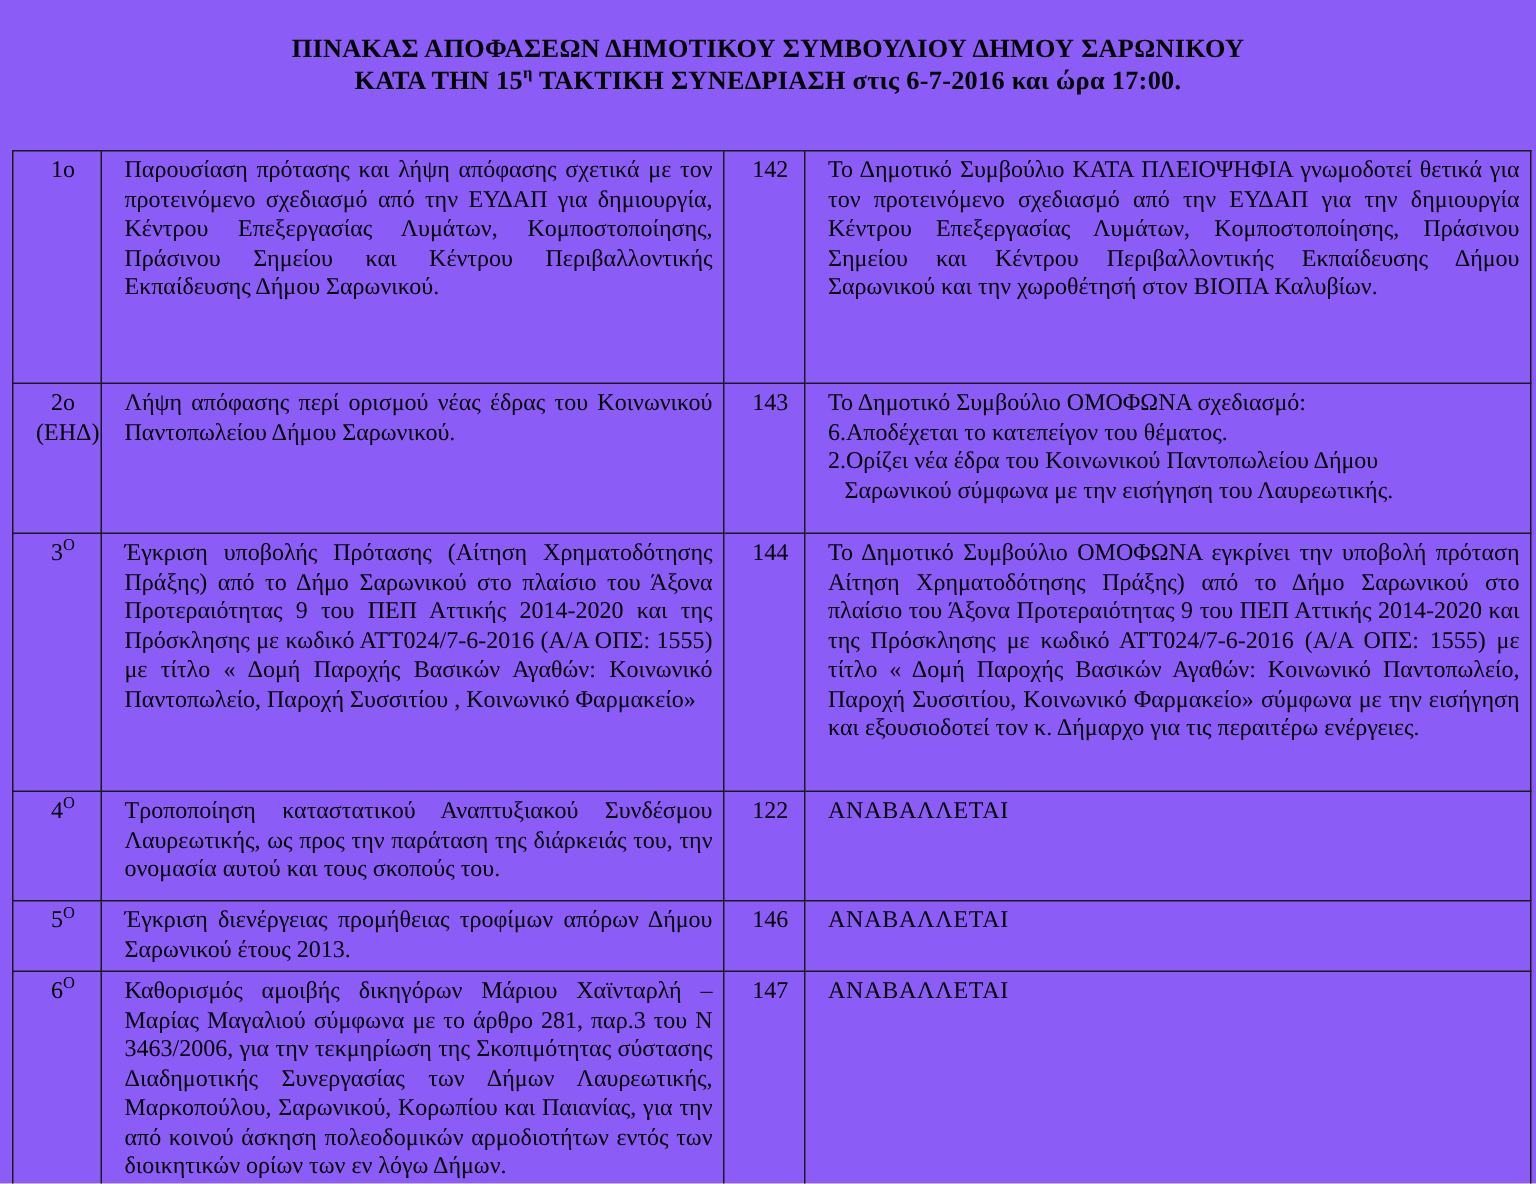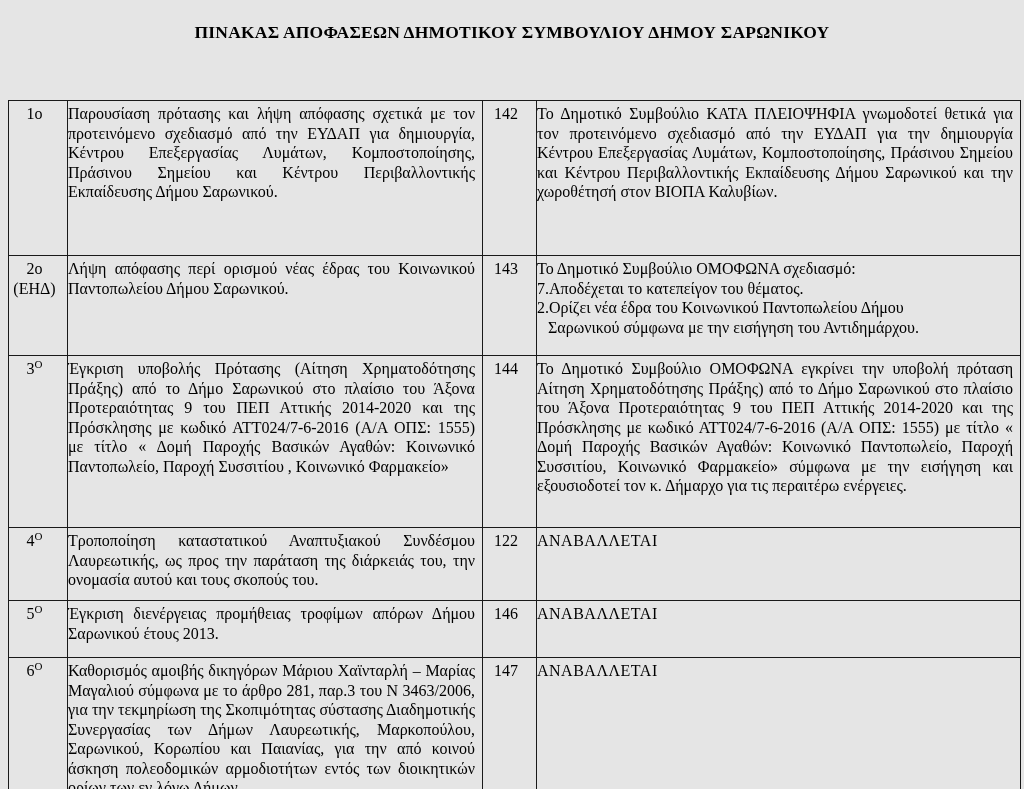--- a/index.html
+++ b/index.html
@@ -9,21 +9,21 @@
     width: 1024px;
     height: 789px;
     overflow: hidden;
     font-family: "Liberation Serif", "DejaVu Serif", serif;
     color: #000000;
   }
   .page {
     position: relative;
     width: 1024px;
     height: 789px;
-    background: #e5e5e5;
+    background: #8b5cf6;
   }
   .page-title {
     position: absolute;
     top: 22px;
     left: 0;
     width: 1024px;
     text-align: center;
     font-weight: bold;
     font-size: 17.5px;
     line-height: 21px;
@@ -39,33 +39,33 @@
     top: 100px;
     width: 1012px;
     border-collapse: collapse;
     table-layout: fixed;
     font-size: 16px;
     line-height: 19.5px;
   }
   table.doc-table td {
     border: 1px solid #1a1a1a;
     vertical-align: top;
-    padding: 3px 7px 4px 0;
+    padding: 3px 7px 4px 15px;
     overflow: hidden;
   }
   col.c-itemno   { width: 59px;  }
   col.c-subject  { width: 415px; }
   col.c-decno    { width: 54px;  }
   col.c-decision { width: 484px; }
 
   tr.r1 { height: 155px; }
   tr.r2 { height: 100px; }
   tr.r3 { height: 172px; }
   tr.r4 { height: 73px; margin-top: 36px;  }
-  tr.r5 { height: 57px;  }
+  tr.r5 { height: 47px;  }
   tr.r6 { height: 128px; }
 
   td.itemno-cell, td.decno-cell {
     text-align: center;
     padding-top: 4px;
   }
   td.itemno-cell sup {
     font-size: 11px;
     line-height: 0;
     vertical-align: super;
@@ -82,20 +82,21 @@
     letter-spacing: 0.5px;
   }
 </style>
 </head>
 <body>
 
 <div class="page">
 
   <div class="page-title">
     <div>ΠΙΝΑΚΑΣ ΑΠΟΦΑΣΕΩΝ ΔΗΜΟΤΙΚΟΥ ΣΥΜΒΟΥΛΙΟΥ ΔΗΜΟΥ ΣΑΡΩΝΙΚΟΥ</div>
+    <div><span>ΚΑΤΑ ΤΗΝ 15</span><sup>η</sup><span> ΤΑΚΤΙΚΗ ΣΥΝΕΔΡΙΑΣΗ στις 6-7-2016 και ώρα 17:00.</span></div>
   </div>
 
   <table class="doc-table">
     <colgroup>
       <col class="c-itemno">
       <col class="c-subject">
       <col class="c-decno">
       <col class="c-decision">
     </colgroup>
     <tbody>
@@ -112,23 +113,23 @@
       </tr>
 
       <tr class="r2">
         <td class="itemno-cell"><span>2ο</span><sup></sup><div class="sub-line">(ΕΗΔ)</div></td>
         <td>
             <div class="just">Λήψη απόφασης περί ορισμού νέας έδρας του Κοινωνικού Παντοπωλείου Δήμου Σαρωνικού.</div>
           </td>
         <td class="decno-cell">143</td>
         <td>
           <span class="dec-line">Το Δημοτικό Συμβούλιο ΟΜΟΦΩΝΑ σχεδιασμό:</span>
-          <span class="dec-line">7.Αποδέχεται το κατεπείγον του θέματος.</span>
+          <span class="dec-line">6.Αποδέχεται το κατεπείγον του θέματος.</span>
           <span class="dec-line">2.Ορίζει νέα έδρα του Κοινωνικού Παντοπωλείου Δήμου</span>
-          <span class="dec-line indent">Σαρωνικού σύμφωνα με την εισήγηση του Αντιδημάρχου.</span>
+          <span class="dec-line indent">Σαρωνικού σύμφωνα με την εισήγηση του Λαυρεωτικής.</span>
         </td>
       </tr>
 
       <tr class="r3">
         <td class="itemno-cell"><span>3</span><sup>Ο</sup></td>
         <td>
             <div class="just">Έγκριση υποβολής Πρότασης (Αίτηση Χρηματοδότησης Πράξης)  από το  Δήμο Σαρωνικού στο πλαίσιο του Άξονα Προτεραιότητας 9 του ΠΕΠ Αττικής 2014-2020 και της Πρόσκλησης με κωδικό ΑΤΤ024/7-6-2016 (Α/Α ΟΠΣ: 1555) με τίτλο « Δομή Παροχής Βασικών Αγαθών: Κοινωνικό Παντοπωλείο, Παροχή Συσσιτίου , Κοινωνικό Φαρμακείο»</div>
           </td>
         <td class="decno-cell">144</td>
         <td>

